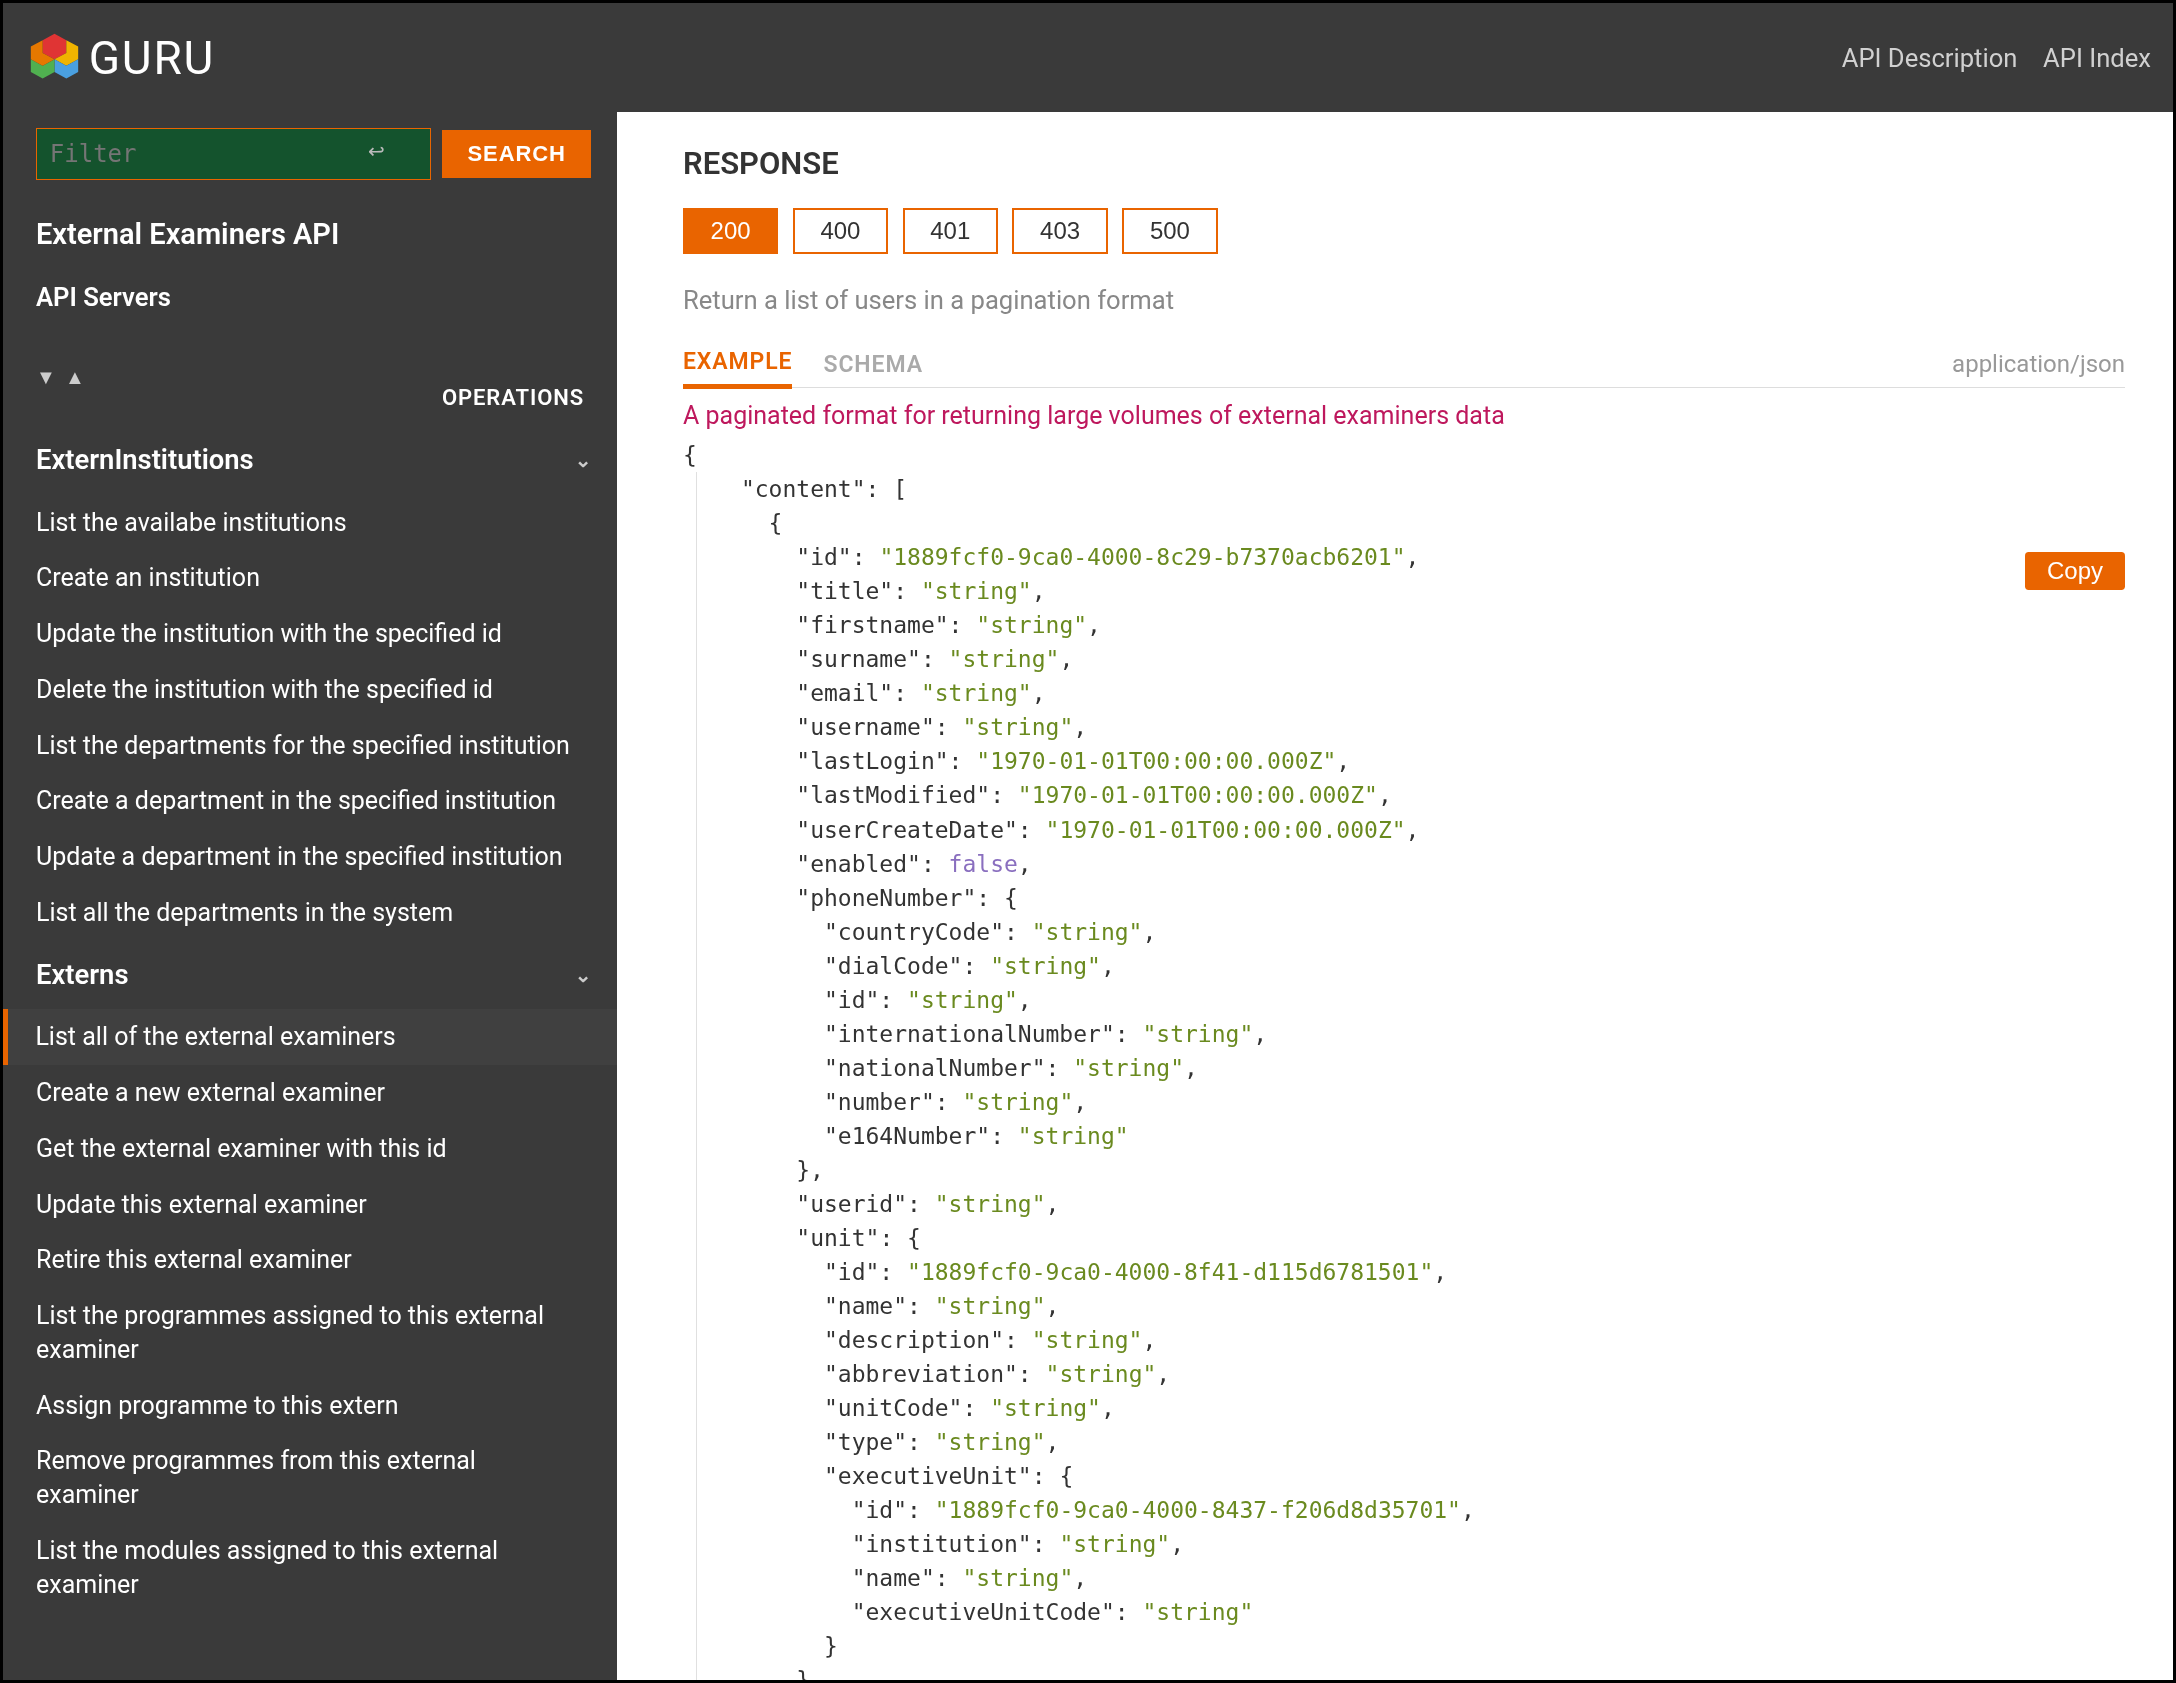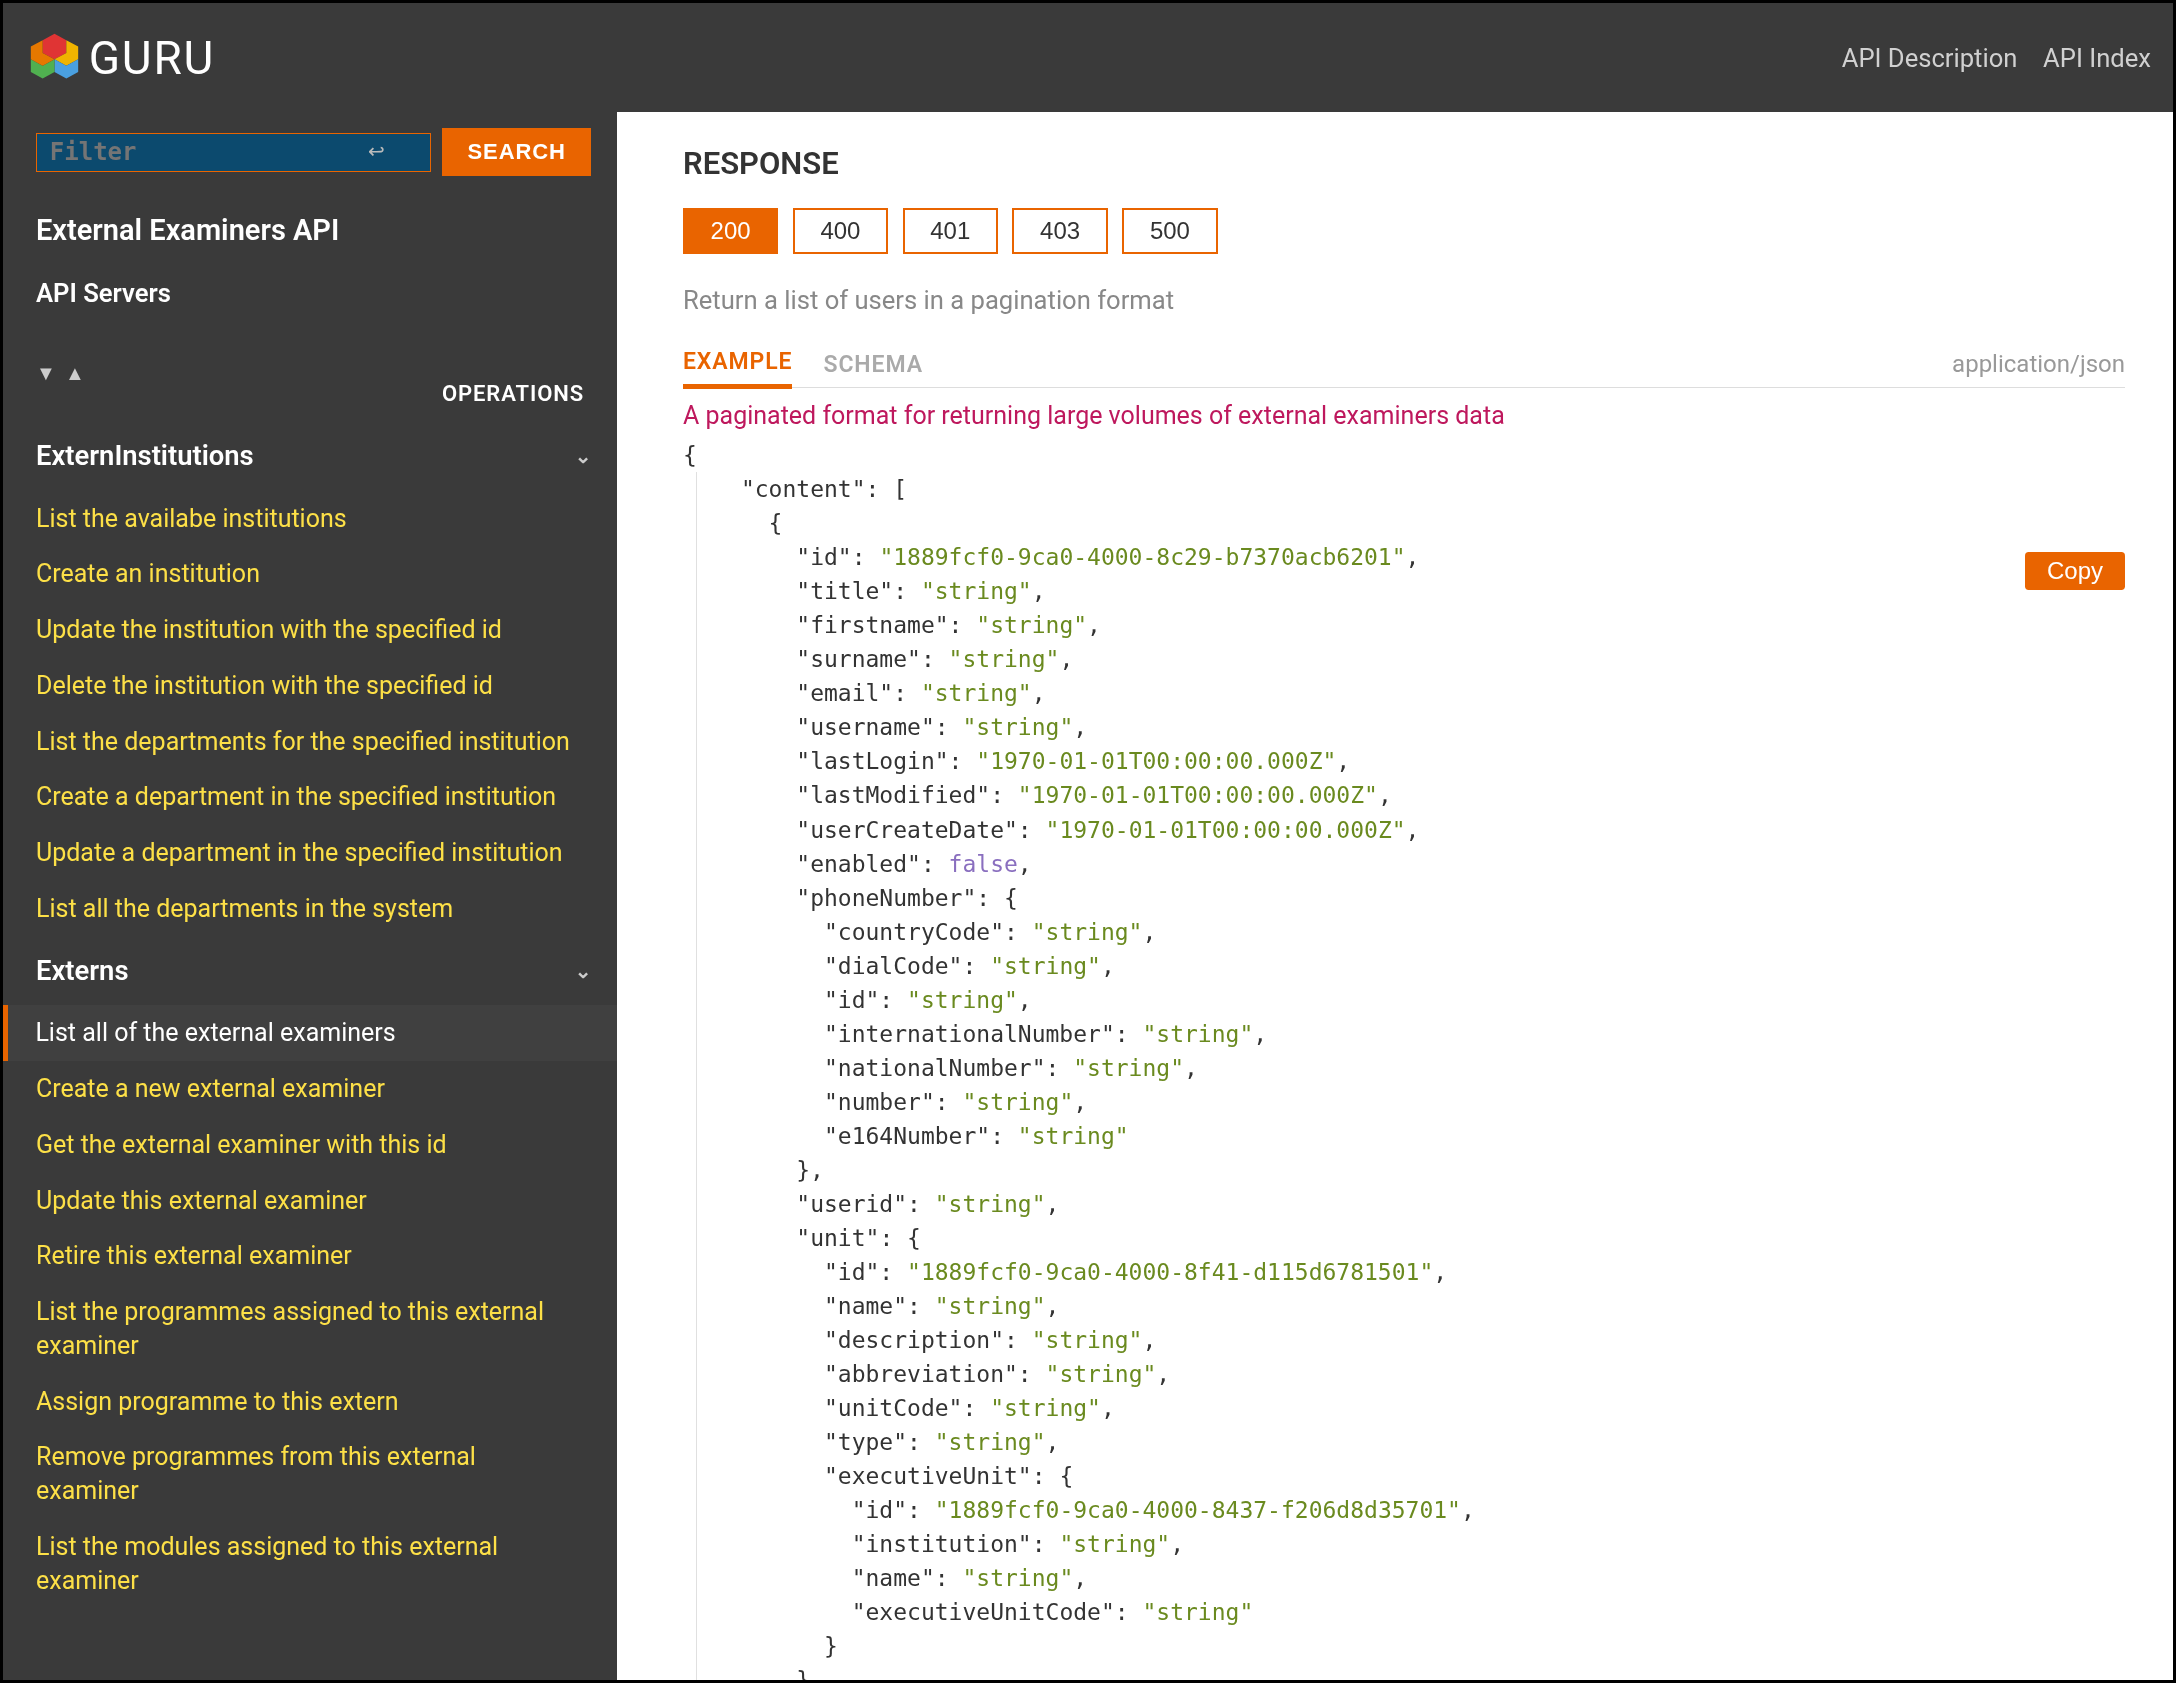--- a/index.html
+++ b/index.html
@@ -7,31 +7,31 @@
 .frame { border:3.7px solid #000; width:2176px; height:1683px; display:flex; flex-direction:column; }
 .header { background:#3a3a3a; height:109px; display:flex; align-items:center; padding:0 22px 0 25.6px; }
 .logo { display:flex; align-items:center; gap:9.1px; }
 .logo-hex { width:51px; height:51px; position:relative; }
 .logo-text { color:#fff; font-size:46px; font-weight:400; letter-spacing:1.8px; }
 .header-links { margin-left:auto; display:flex; gap:25.6px; }
 .header-link { color:#d0d0d0; font-size:25.6px; cursor:pointer; }
 .body { display:flex; flex:1; overflow:hidden; }
 .sidebar { width:614px; background:#3a3a3a; display:flex; flex-direction:column; overflow-y:auto; padding-bottom:18.3px; }
 .search-row { display:flex; gap:11px; padding:16.4px 25.6px 11px 33px; align-items:center; }
-.filter-input { flex:1; background:#0c4a6e; border:1.8px solid #e96400; color:#999; font-family:monospace; font-size:24px; padding:7.3px 12.8px; height:39px; position:relative;font-weight:bold; }
+.filter-input { flex:1; background:#14532d; border:1.8px solid #e96400; color:#999; font-family:monospace; font-size:24px; padding:7.3px 12.8px; height:52px; position:relative; }
 .filter-return { position:absolute; right:42px; color:#bbb; font-size:20px; pointer-events:none; }
 .search-btn { background:#e96400; color:#fff; border:none; font-size:22px; font-weight:600; letter-spacing:0.9px; padding:0 25.6px; height:48px; cursor:pointer; }
 .sidebar-title { color:#fff; font-size:29px; font-weight:600; padding:25.6px 33px 16.4px 33px; }
 .ops-row { display:flex; align-items:center; justify-content:space-between; padding:16.4px 33px 16.4px 33px; }
 .arrows { color:#ccc; font-size:20px; display:flex; gap:9.1px; }
 .arrow { cursor:pointer; }
 .ops-label { color:#fff; font-size:22px; font-weight:600; letter-spacing:0.9px;margin-top:40px; }
 .group-header { display:flex; align-items:center; justify-content:space-between; padding:18.3px 25.6px 18.3px 33px; color:#fff; font-size:27.4px; font-weight:600; cursor:pointer; }
 .chevron { color:#ccc; font-size:20px; }
-.nav-item { color:#fde047; font-size:25px; padding:11px 33px; cursor:pointer; line-height:1.35; }
+.nav-item { color:#ffffff; font-size:25px; padding:11px 33px; cursor:pointer; line-height:1.35; }
 .nav-item.active { color:#fff; border-left:5.5px solid #e96400; padding-left:27.4px; background:#404040; }
 .main { flex:1; background:#fff; overflow-y:auto; padding:33px 48px 33px 66px; position:relative; }
 .section-title { color:#333; font-size:31px; font-weight:600; margin-bottom:25.6px; }
 .status-row { display:flex; gap:14.6px; margin-bottom:31px; }
 .status-btn { border:2.7px solid #e96400; background:#fff; color:#333; font-size:24px; padding:7.3px 25.6px; cursor:pointer; }
 .status-btn.active { background:#e96400; color:#fff; }
 .response-desc { color:#888; font-size:25.6px; margin-bottom:25.6px; }
 .tab-row { display:flex; align-items:flex-end; border-bottom:1.8px solid #ddd; margin-bottom:12.8px; }
 .tab { font-size:23px; font-weight:600; padding:7.3px 0 9.1px 0; margin-right:31px; letter-spacing:0.9px; cursor:pointer; color:#aaa; }
 .tab.active { color:#e96400; border-bottom:5.5px solid #e96400; margin-bottom:-1.8px; }

